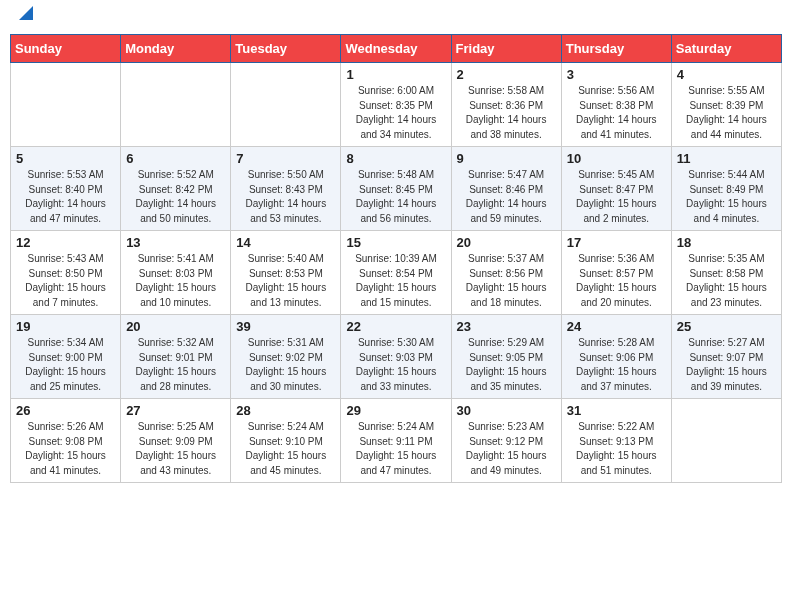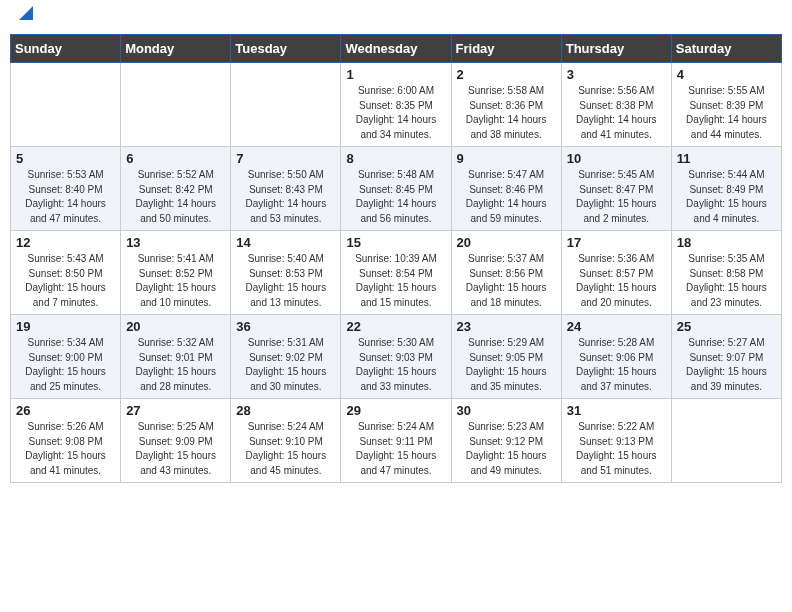--- a/index.html
+++ b/index.html
@@ -47,21 +47,21 @@
     .title-location {
       font-size: 16px;
       color: #444;
     }
     table {
       width: 100%;
       border-collapse: collapse;
       table-layout: fixed;
     }
     thead th {
-      background-color: #404040;
+      background-color: #ef4444;
       color: #fff;
       font-size: 13px;
       font-weight: bold;
       padding: 6px 4px;
       text-align: left;
       border: 1px solid #2a60a0;
       margin-left: 32px;
     }
     tbody td {
       border: 1px solid #ccc;
@@ -215,21 +215,21 @@
         <td>
           <span class="day-number">12</span>
           <div class="day-info">Sunrise: 5:43 AM
 Sunset: 8:50 PM
 Daylight: 15 hours
 and 7 minutes.</div>
         </td>
         <td>
           <span class="day-number">13</span>
           <div class="day-info">Sunrise: 5:41 AM
-Sunset: 8:52 PM
+Sunset: 8:03 PM
 Daylight: 15 hours
 and 10 minutes.</div>
         </td>
         <td>
           <span class="day-number">14</span>
           <div class="day-info">Sunrise: 5:40 AM
 Sunset: 8:53 PM
 Daylight: 15 hours
 and 13 minutes.</div>
         </td>
@@ -271,21 +271,21 @@
 and 25 minutes.</div>
         </td>
         <td>
           <span class="day-number">20</span>
           <div class="day-info">Sunrise: 5:32 AM
 Sunset: 9:01 PM
 Daylight: 15 hours
 and 28 minutes.</div>
         </td>
         <td>
-          <span class="day-number">36</span>
+          <span class="day-number">39</span>
           <div class="day-info">Sunrise: 5:31 AM
 Sunset: 9:02 PM
 Daylight: 15 hours
 and 30 minutes.</div>
         </td>
         <td>
           <span class="day-number">22</span>
           <div class="day-info">Sunrise: 5:30 AM
 Sunset: 9:03 PM
 Daylight: 15 hours

